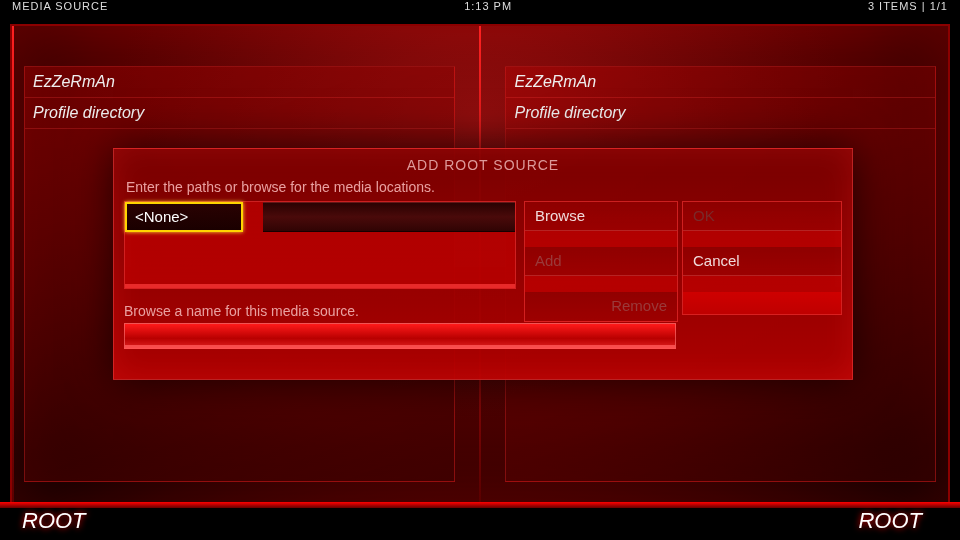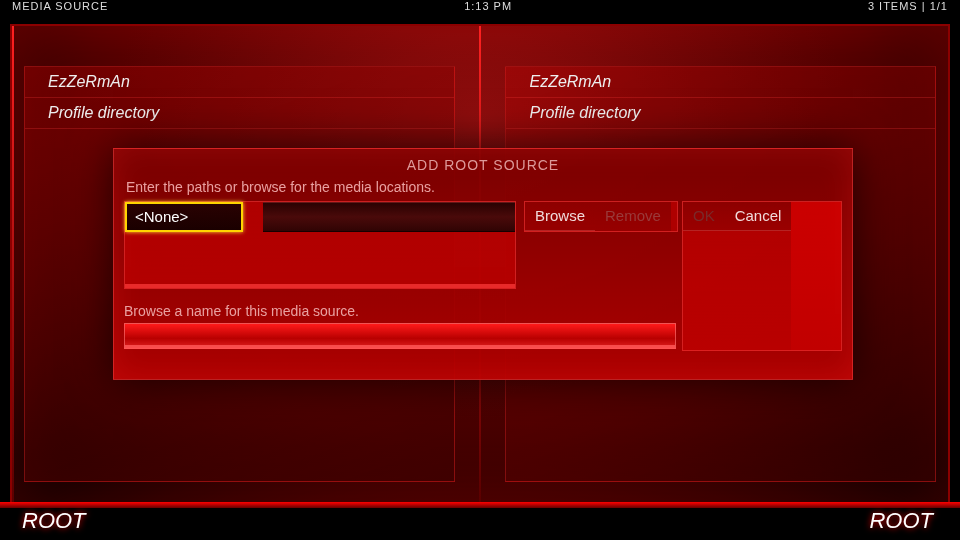--- a/index.html
+++ b/index.html
@@ -49,34 +49,34 @@
     position:absolute;
     top:40px; bottom:20px;
     width: 46%;
     background: linear-gradient(160deg, rgba(200,0,0,0.30), rgba(60,0,0,0.55));
     border: 1px solid rgba(255,40,40,0.35);
   }
   .bgpanel.left  { left: 12px; }
   .bgpanel.right { right: 12px; }
 
   .bgpanel .entry {
-    padding: 6px 23px;
+    padding: 6px 8px;
     font-size: 16px;
     font-style: italic;
     color: #eee;
     border-bottom: 1px solid rgba(255,60,60,0.25);
     white-space: nowrap;
     overflow: hidden;
   }
   .bgpanel .entry.dim { color: #b55; font-style: italic; }
 
   
   .footer {
     position:absolute;
-    bottom:6px; left:0; right:5px;
+    bottom:6px; left:0; right:16px;
     display:flex; justify-content:space-between;
     padding:0 22px;
     font-size: 22px;
     font-style: italic;
     color:#fff;
     text-shadow: 0 0 6px #f00;
     pointer-events:none;
   }
   .footbar {
     position:absolute;
@@ -126,38 +126,38 @@
   }
   .path-input-rest {
     position:absolute; top:0; left:138px; right:0; height:30px;
     background: linear-gradient(to bottom,#2a0202 0%, #4a0a0a 50%, #300404 100%);
     border-top:1px solid rgba(255,80,80,0.25);
     border-bottom:1px solid rgba(0,0,0,0.5);
   }
 
   .btn-col {
     width: 154px;
-    display:flex; 
-    gap:0;
+    display:flex; flex-direction:column;
+    gap:16px;
     background: linear-gradient(to bottom, rgba(255,0,0,0.35), rgba(200,0,0,0.55));
     border:1px solid rgba(255,80,80,0.4);
   }
   .btn-col .btn {
     height:29px;
     padding:5px 10px;
     font-size:15px;
     color:#f0dada;
     border-bottom:1px solid rgba(255,100,100,0.35);
     background: linear-gradient(to bottom, rgba(90,0,0,0.4), rgba(60,0,0,0.2));
     cursor:pointer;
   }
   .btn-col .btn:last-child { border-bottom:none;text-align:right; }
   .btn-col .btn.dim { color:#9a3a3a; }
 
-  .btn-col.confirm { width: 160px; height:150px; }
+  .btn-col.confirm { width: 160px; height:114px; }
   .btn-col.confirm .btn.dim { color:#7a2a2a; }
   .btn-col.confirm .spacer { flex:1; background:linear-gradient(to bottom, rgba(255,0,0,0.35), rgba(200,0,0,0.55)); }
 
   .name-section { margin-top: 14px; }
   .name-label { font-size:14px; color:#e9a0a0; margin-bottom:4px; }
   .name-input {
     width: 552px; height:26px;
     background: linear-gradient(to bottom,#ff1a1a,#b80000 60%,#e02020);
     border:1px solid rgba(255,120,120,0.6);
     box-shadow: inset 0 -3px 0 rgba(255,90,90,0.8);
@@ -208,20 +208,21 @@
       </div>
       <div class="name-section">
         <div class="name-label">Browse a name for this media source.</div>
         <div class="name-input"></div>
       </div>
     </div>
 
     <div class="mid-block">
       <div class="btn-col">
         <div class="btn">Browse</div>
+        <div class="btn dim">Add</div>
         <div class="btn dim">Remove</div>
       </div>
     </div>
 
     <div class="right-block">
       <div class="btn-col confirm">
         <div class="btn dim">OK</div>
         <div class="btn">Cancel</div>
         <div class="spacer"></div>
       </div>

